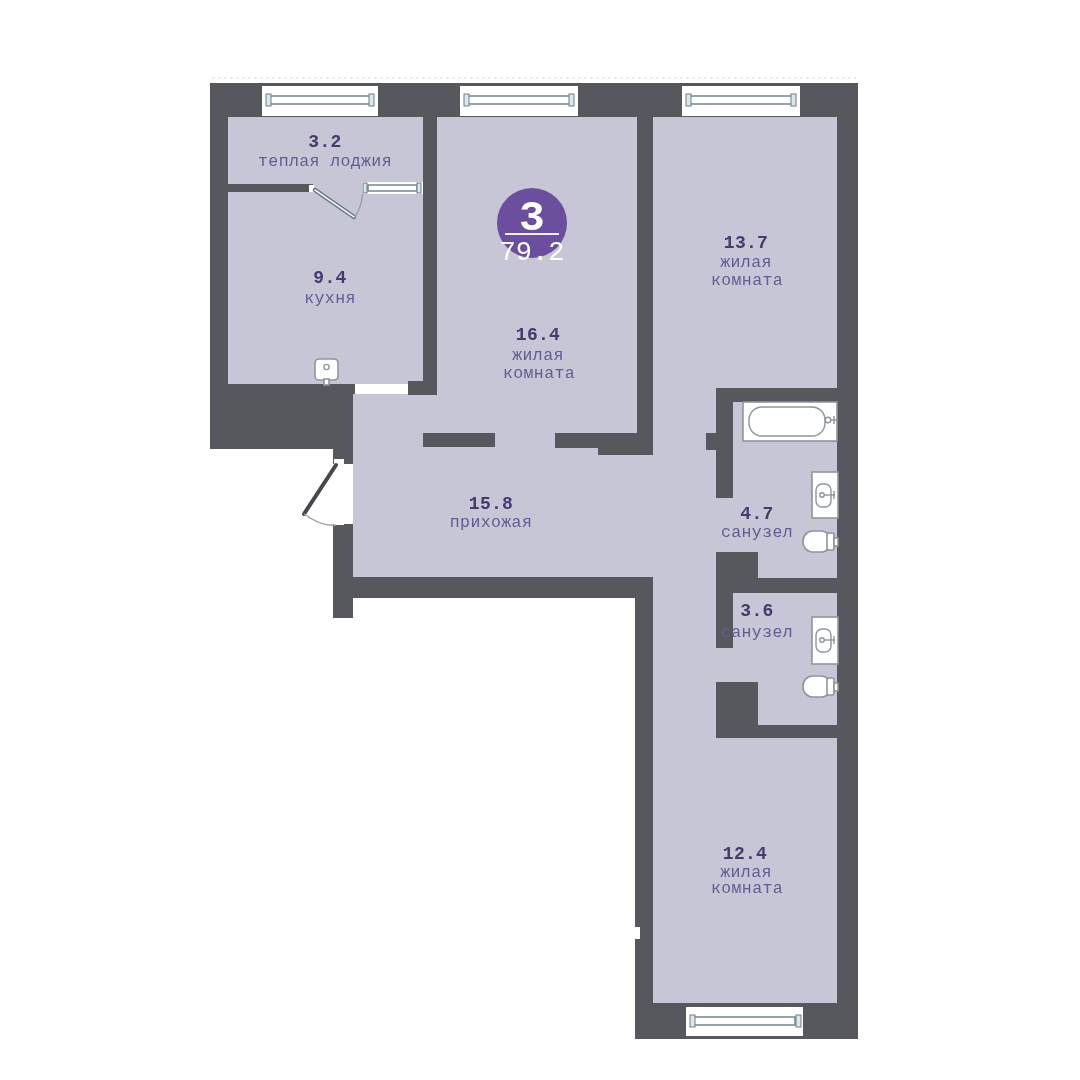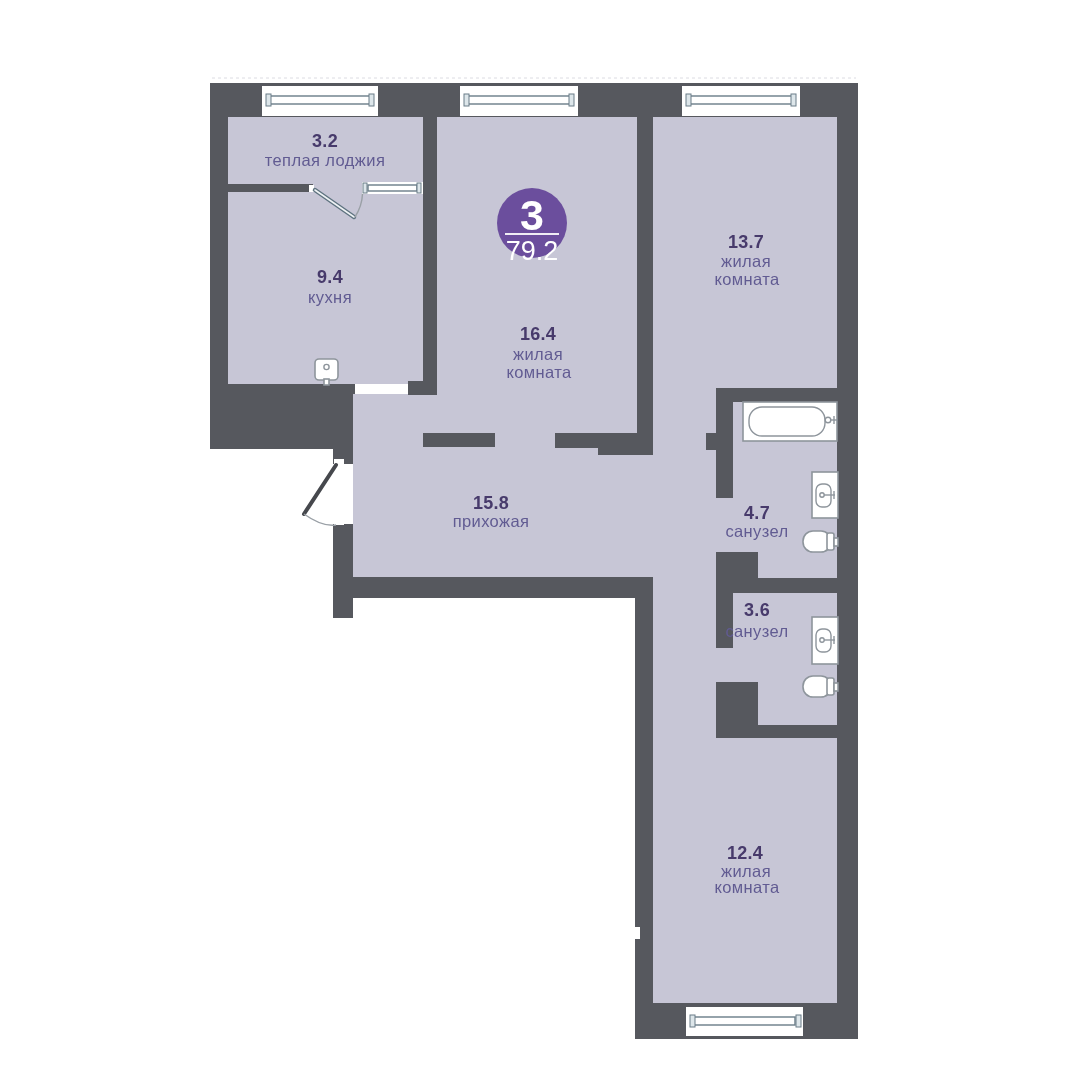--- a/index.html
+++ b/index.html
@@ -1,17 +1,17 @@
 <!DOCTYPE html>
 <html><head>
 <meta charset="utf-8">
 <style>
   html,body{margin:0;padding:0;background:#ffffff;}
   .canvas{position:relative;width:1080px;height:1080px;background:#ffffff;overflow:hidden;
-          font-family:Liberation Sans, sans-serif;}
+          font-family:Liberation Mono, monospace;}
   svg{display:block;}
   .floor{fill:#c7c6d6;}
   .wall{fill:#56585e;}
   .win-bg{fill:#ffffff;}
   .glass{fill:#ffffff;stroke:#6a7d88;stroke-width:1.4;}
   .cap{fill:#dde6ea;stroke:#6a7d88;stroke-width:1;}
   .fixture{fill:#ffffff;stroke:#8e959c;stroke-width:1.6;}
   .fixture-line{fill:none;stroke:#8e959c;stroke-width:1.4;}
   .notch{fill:#ffffff;}
   .door-leaf{stroke:#46484d;stroke-width:4;stroke-linecap:round;}

